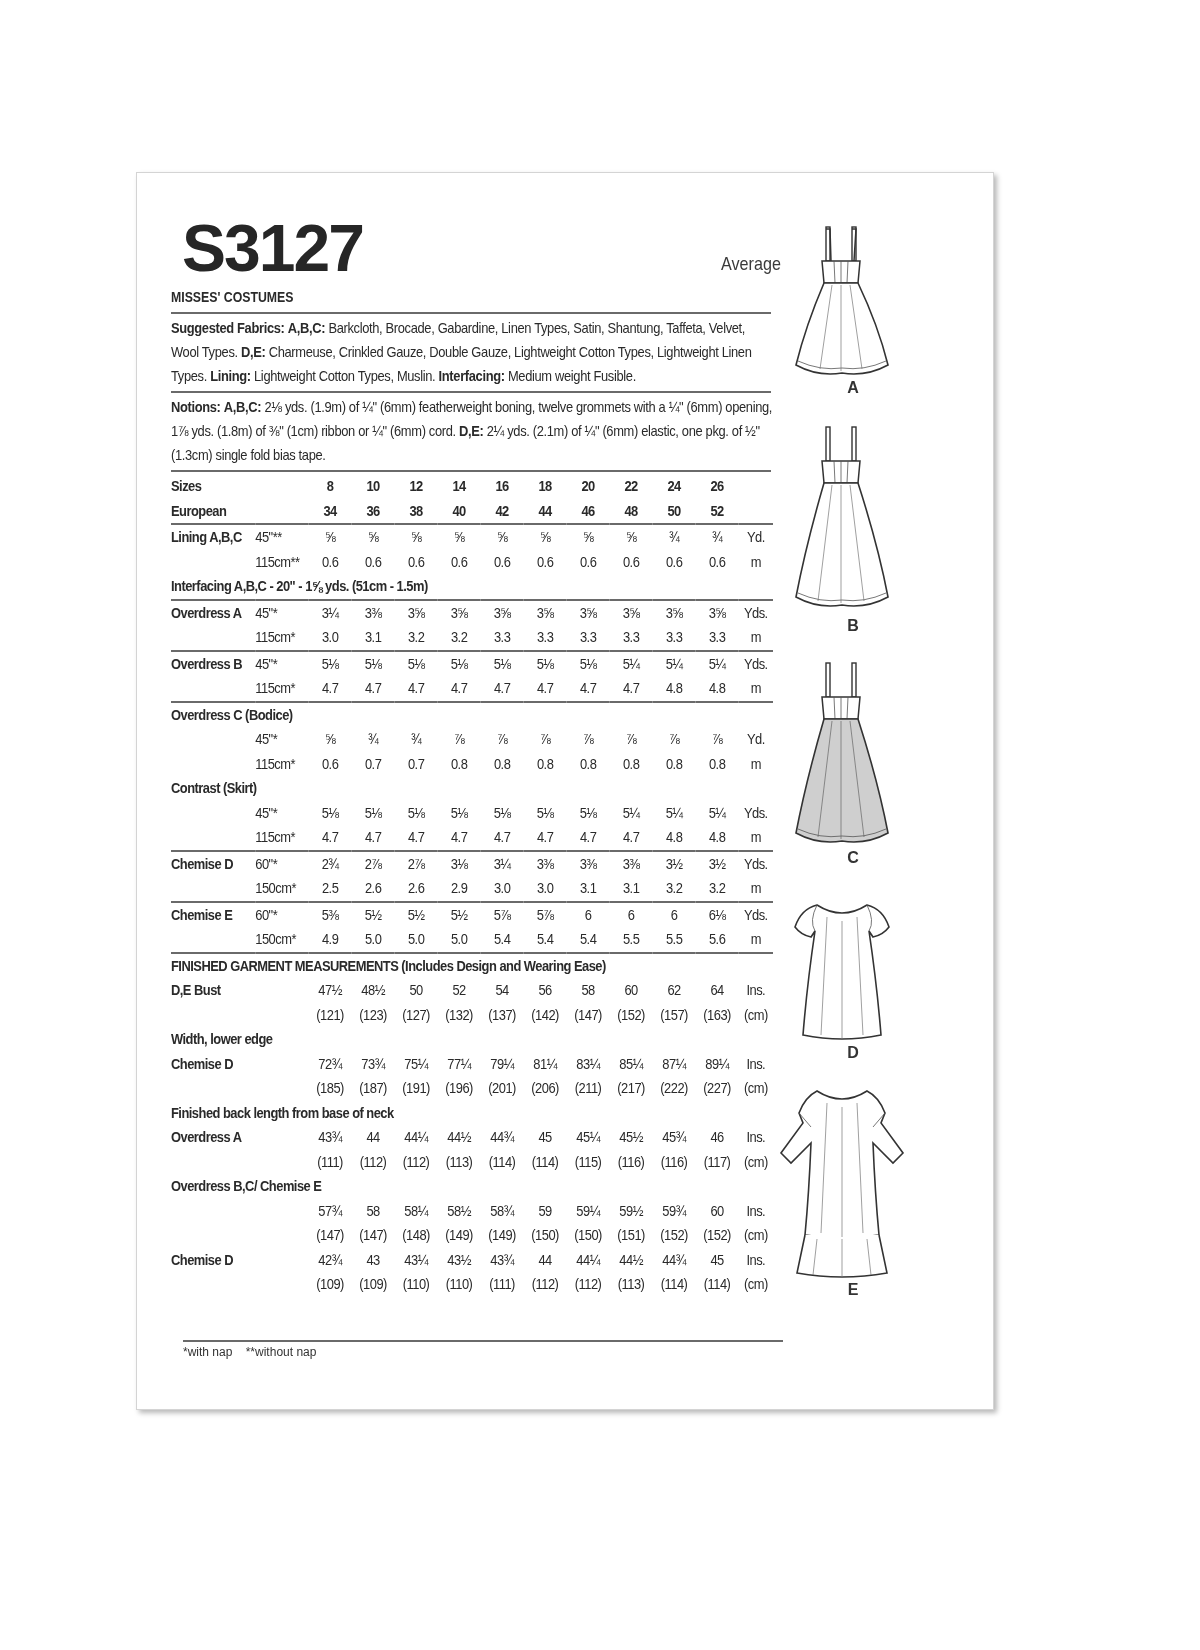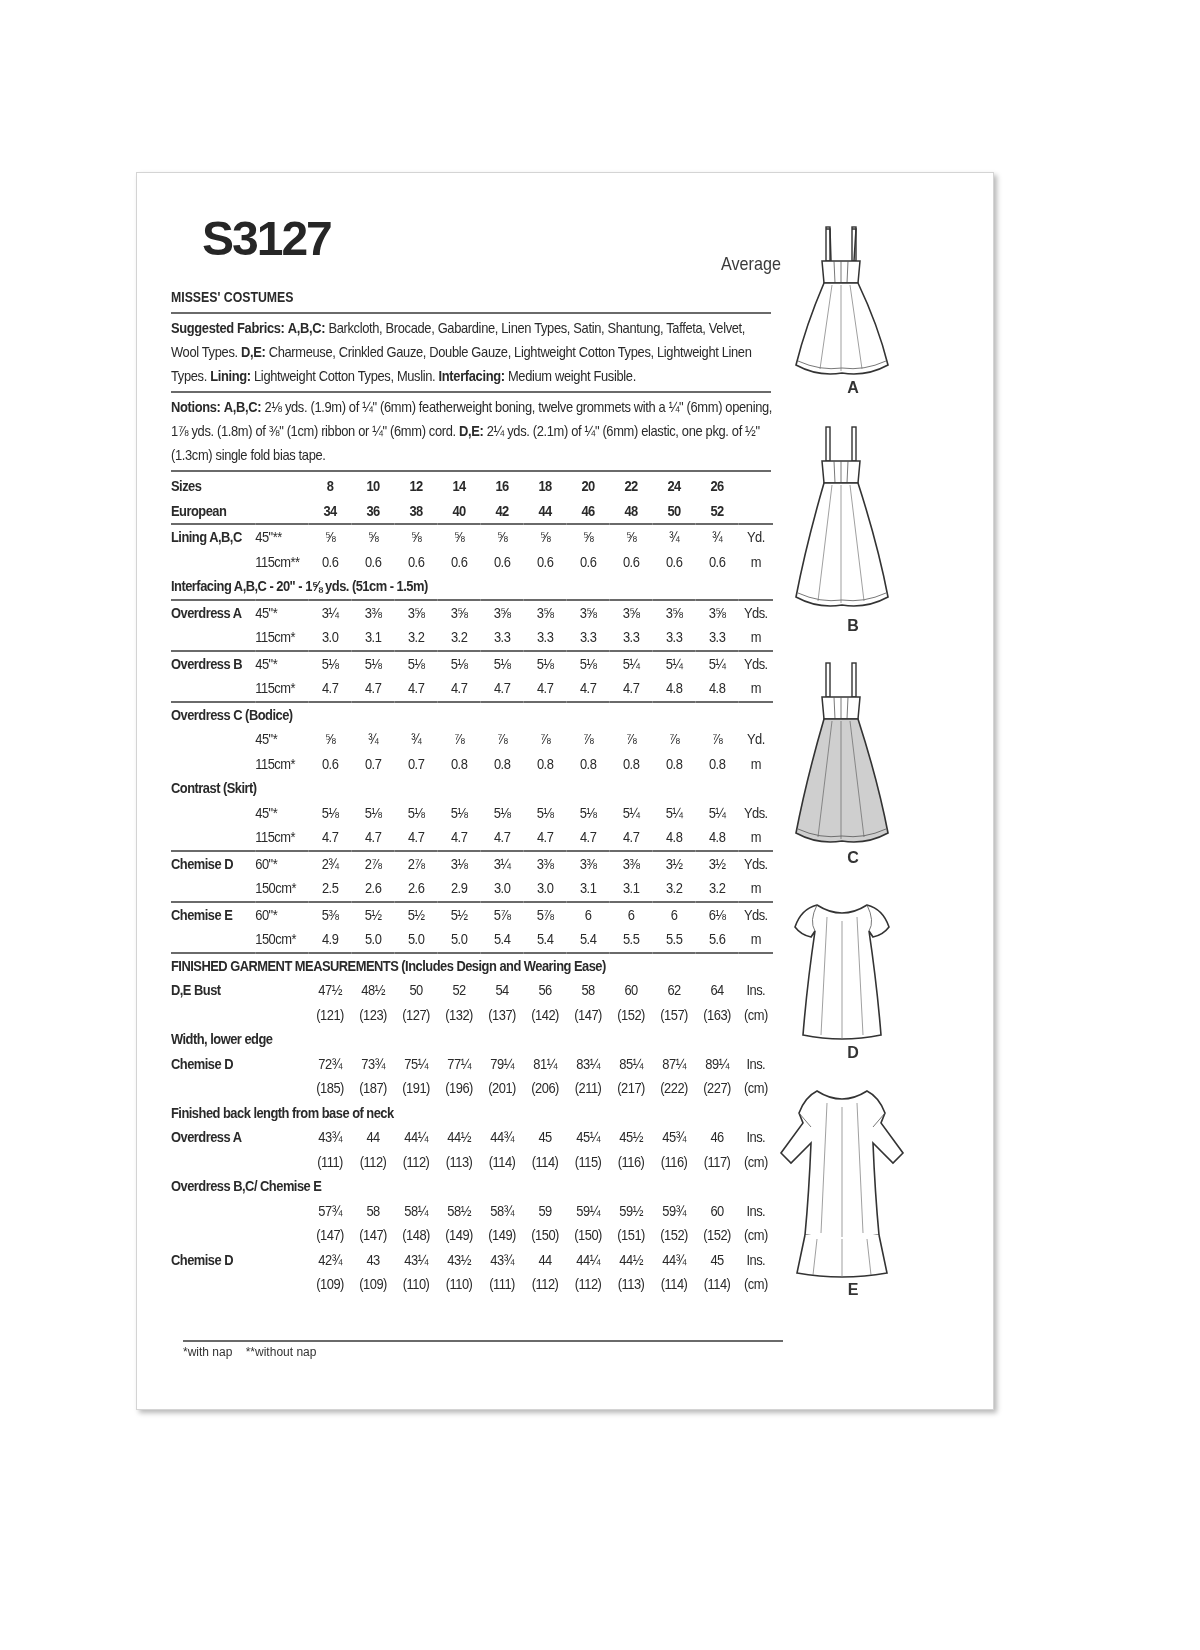--- a/index.html
+++ b/index.html
@@ -1,18 +1,18 @@
 <!DOCTYPE html>
 <html><head>
 <meta charset="utf-8">
 <style>
   html, body { margin:0; padding:0; background:#ffffff; }
   body { width:1200px; height:1650px; position:relative; font-family:"Liberation Sans", sans-serif; color:#2a2a2a; }
   .card { position:absolute; left:136px; top:172px; width:856px; height:1236px; background:#fff; border:1px solid #d4d4d4; box-shadow:3px 3px 5px rgba(0,0,0,0.28); }
-  .num { position:absolute; left:45px; top:42px; font-family:"Liberation Sans", sans-serif; font-weight:bold; font-size:48px; letter-spacing:-2px; color:#262626; line-height:1;margin-left:20px; }
+  .num { position:absolute; left:45px; top:42px; font-family:"Liberation Sans", sans-serif; font-weight:bold; font-size:66px; letter-spacing:-2px; color:#262626; line-height:1; }
   .avg { position:absolute; left:584px; top:80px; font-size:19px; color:#3a3a3a; transform:scaleX(0.85); transform-origin:left; }
   .content { position:absolute; left:34px; top:112px; width:600px; font-size:15px; line-height:24px; }
   .ttl { font-weight:bold; font-size:15px; transform:scaleX(0.82); transform-origin:left; white-space:nowrap; display:inline-block; }
   .rule { border-top:2px solid #6a6a6a; margin:3px 0 2px 0; }
   .para { font-size:15px; line-height:24px; letter-spacing:-0.4px; }
   .para b { font-weight:bold; }
   table { border-collapse:collapse; width:600px; font-size:15px; }
   td { padding:0; height:24.5px; text-align:center; white-space:nowrap; letter-spacing:-0.6px; }
   td.lab { text-align:left; font-weight:bold; width:98px; letter-spacing:-0.6px; }
   td.wid { text-align:left; width:62px; }

